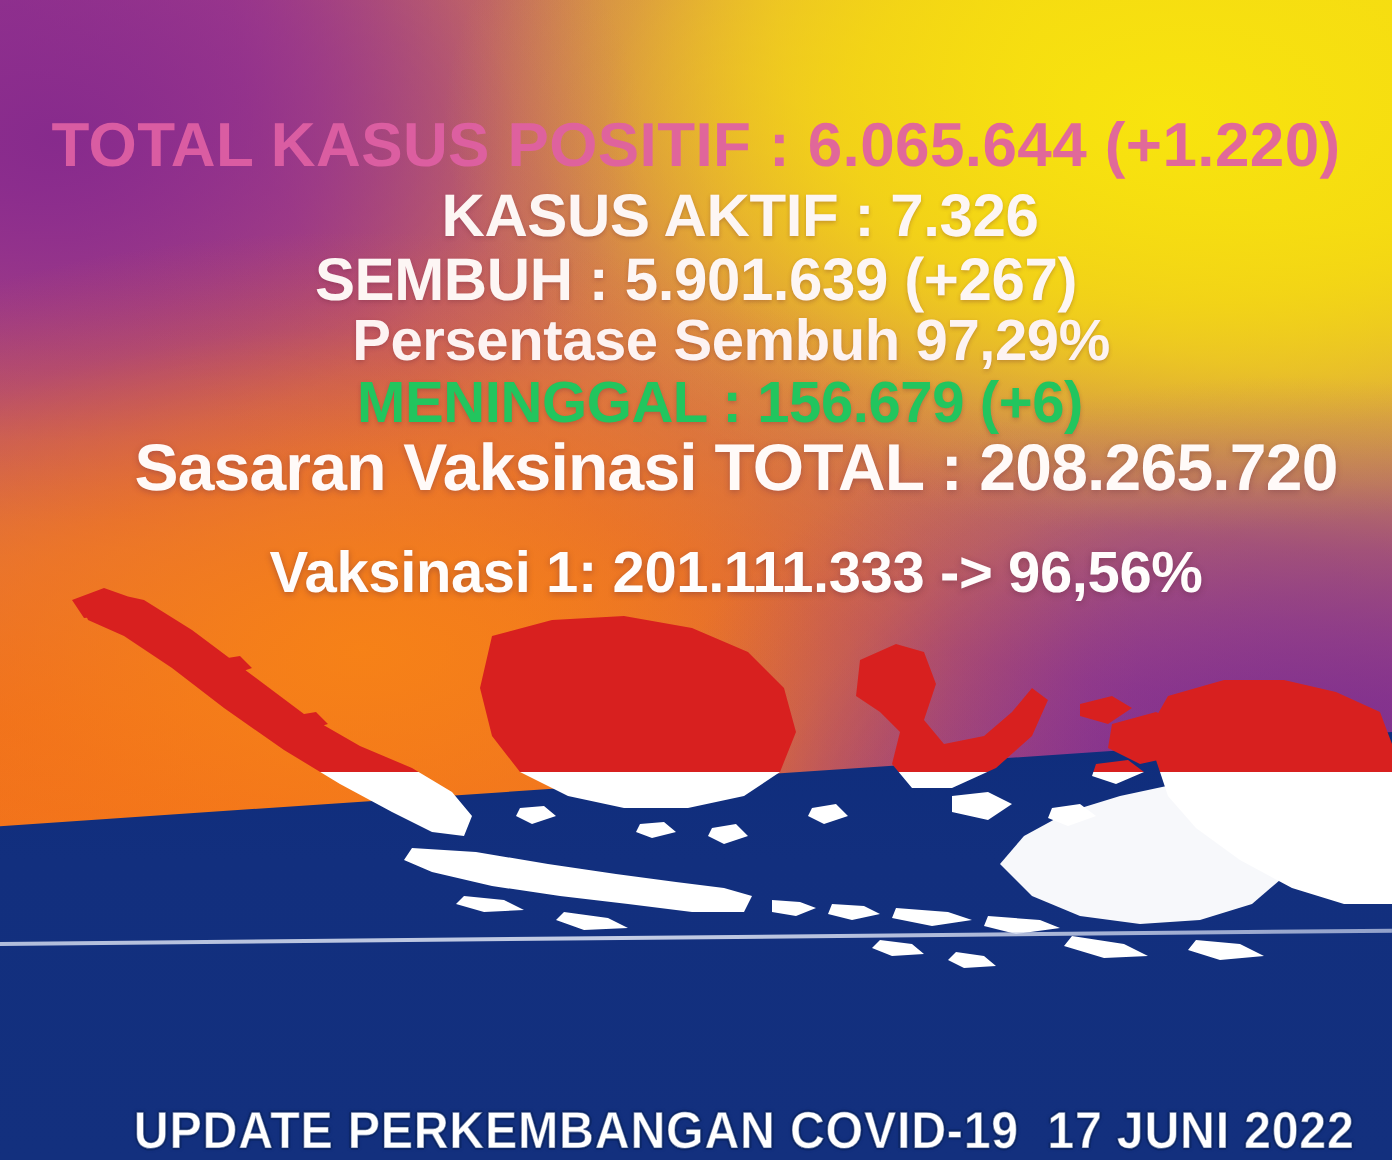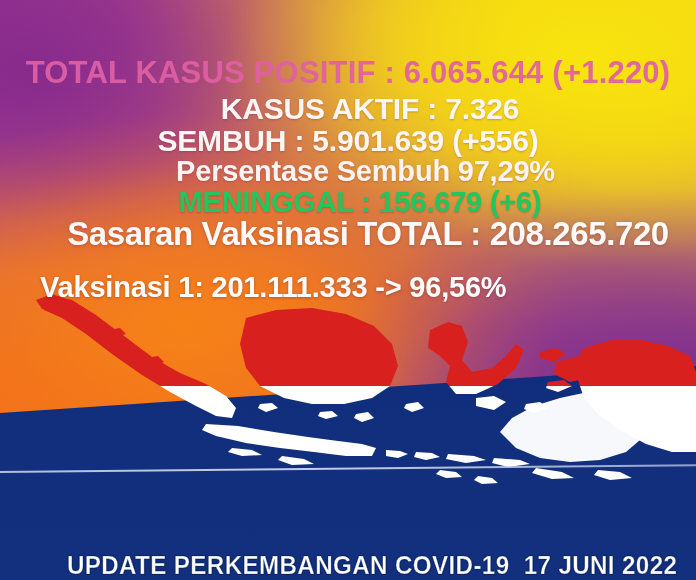--- a/index.html
+++ b/index.html
@@ -143,21 +143,21 @@
     letter-spacing: -0.4px;
     text-shadow: 0 1px 3px rgba(100,40,70,0.35);
     margin-left: 40px;
   }
 
   .vax-block {
     position: absolute;
     left: 0;
     right: 0;
     top: 272px;
-    text-align: left;
+    text-align: center;
     padding-left: 40px;
   }
   .vax-line {
     font-size: 29px;
     font-weight: 700;
     color: #fffdfc;
     white-space: pre;
     line-height: 31px;
     text-shadow: 0 1px 3px rgba(90,35,60,0.38);
     letter-spacing: -0.1px;
@@ -279,21 +279,21 @@
   </div>
 
   <div class="divider-line"></div>
 
   <div class="text-stack">
 
     <div class="line l-total">TOTAL KASUS POSITIF : 6.065.644 (+1.220)</div>
 
     <div class="line l-aktif">KASUS AKTIF : 7.326</div>
 
-    <div class="line l-sembuh">SEMBUH : 5.901.639 (+556)</div>
+    <div class="line l-sembuh">SEMBUH : 5.901.639 (+267)</div>
 
     <div class="line l-persen">Persentase Sembuh 97,29%</div>
 
     <div class="line l-meninggal">MENINGGAL : 156.679 (+6)</div>
 
     <div class="line l-sasaran">Sasaran Vaksinasi TOTAL : 208.265.720</div>
 
     <div class="vax-block">
       <div class="vax-line v1">Vaksinasi 1: 201.111.333 -&gt; 96,56%</div>
     </div>

